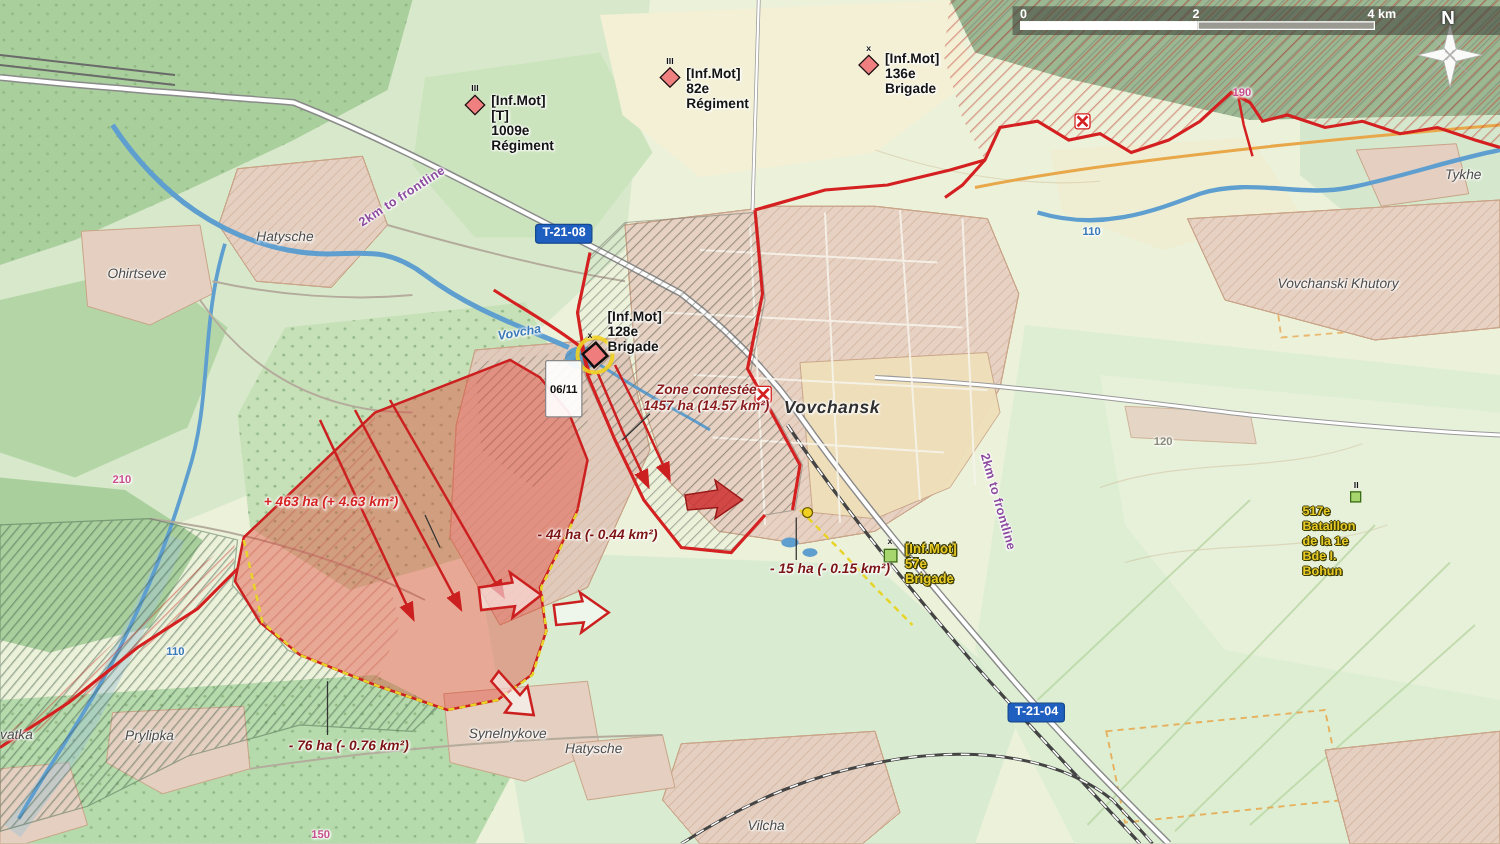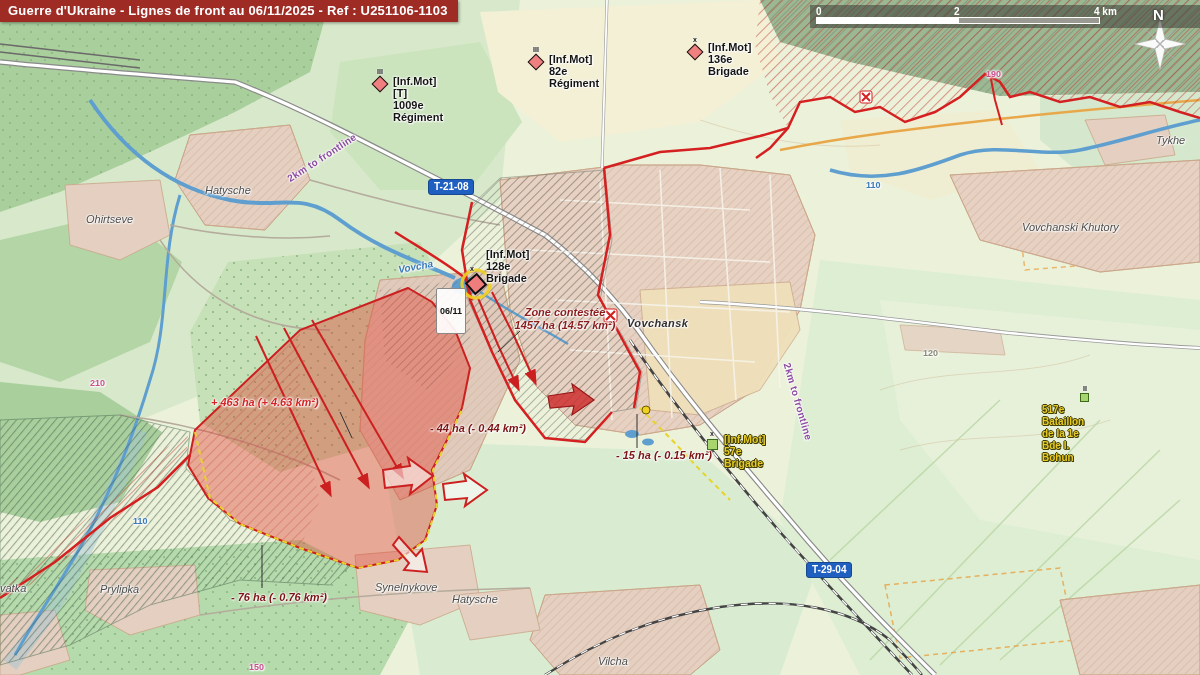--- a/index.html
+++ b/index.html
@@ -8,21 +8,21 @@
   .stage svg.map{position:absolute;left:0;top:0;}
   .ov{position:absolute;white-space:nowrap;}
   .halo{text-shadow:0 0 2px #fff,0 0 2px #fff,0 0 3px #fff,1px 1px 2px #fff;}
   .banner{left:0;top:0;background:#9e2b24;color:#fff;font-size:13px;font-weight:bold;
           padding:3px 10px 4px 8px;letter-spacing:.2px;box-shadow:1px 1px 3px rgba(0,0,0,.4);}
   .scaleband{left:810px;top:5px;width:390px;height:23px;background:rgba(60,62,55,.55);color:#fff;}
   .scaleband .tick{position:absolute;top:1px;font-size:10px;font-weight:bold;}
   .scalebar-seg{position:absolute;top:12px;height:7px;border:1px solid #fff;box-sizing:border-box;}
   .compassN{color:#fff;font-weight:bold;font-size:15px;text-shadow:0 0 3px #333,0 0 2px #333;}
   .place{color:#4c4c4c;font-style:italic;font-size:11px;}
-  .city{color:#303030;font-weight:bold;font-style:italic;font-size:11px;letter-spacing:.4px;}
+  .city{color:#303030;font-weight:bold;font-style:italic;font-size:14px;letter-spacing:.4px;}
   .area{font-style:italic;font-weight:bold;font-size:11px;}
   .gain{color:#d42424;}
   .loss{color:#7c1414;}
   .contested-lbl{color:#8a1c1c;text-align:center;line-height:13px;}
   .roadbadge{background:#1f5fc0;color:#fff;font-size:10px;font-weight:bold;border-radius:3px;
              padding:1px 5px 2px;border:1px solid #16488f;}
   .frontnote{color:#8c4ba0;font-weight:bold;font-size:10px;letter-spacing:.3px;}
   .riverlbl{color:#3a7ab8;font-style:italic;font-size:10px;font-weight:bold;}
   .refnum{font-size:9px;font-weight:bold;}
   .refpink{color:#c9508e;}
@@ -204,23 +204,20 @@
       <circle cx="646" cy="410" r="4" fill="#f0d020" stroke="#6a5a00" stroke-width="1"></circle>
       <path d="M262,545 L262,588 M637,414 L637,448 M340,412 L352,438 M520,331 L498,352" stroke="#333" stroke-width="1" fill="none"></path>
     </g>
 
     <g transform="translate(1160,44)">
       <path d="M0,-26 L5,-5 L0,0 L-5,-5 Z M0,26 L5,5 L0,0 L-5,5 Z M-26,0 L-5,-5 L0,0 L-5,5 Z M26,0 L5,-5 L0,0 L5,5 Z" fill="#fff" stroke="#aaa" stroke-width=".6" opacity=".95"></path>
       <path d="M15,-15 L4,-3 L0,0 L-3,4 Z M-15,15 L-4,3 L0,0 L3,-4 Z M-15,-15 L-3,-4 L0,0 L4,3 Z M15,15 L3,4 L0,0 L-4,-3 Z" fill="#fff" stroke="#aaa" stroke-width=".5" opacity=".9"></path>
     </g>
   </svg>
 
-  <div class="ov banner">
-    <span>Guerre d'Ukraine - Lignes de front au 06/11/2025 - Ref : U251106-1103</span>
-  </div>
 
   <div class="ov scaleband">
     <span class="tick" style="left:6px;">0</span>
     <span class="tick" style="left:144px;">2</span>
     <span class="tick" style="left:284px;">4 km</span>
     <span class="scalebar-seg" style="left:6px;width:142px;background:#fff;"></span>
     <span class="scalebar-seg" style="left:148px;width:142px;background:#9a9a92;"></span>
   </div>
 
   <div class="ov compassN" style="left:1153px;top:6px;">N</div>
@@ -287,21 +284,21 @@
   <div class="ov city halo" style="left:627px;top:317px;">Vovchansk</div>
   <div class="ov place halo" style="left:1156px;top:134px;">Tykhe</div>
   <div class="ov place halo" style="left:1022px;top:221px;">Vovchanski Khutory</div>
   <div class="ov place halo" style="left:100px;top:583px;">Prylipka</div>
   <div class="ov place halo" style="left:375px;top:581px;">Synelnykove</div>
   <div class="ov place halo" style="left:452px;top:593px;">Hatysche</div>
   <div class="ov place halo" style="left:598px;top:655px;">Vilcha</div>
   <div class="ov place halo" style="left:0px;top:582px;">vatka</div>
 
   <div class="ov roadbadge" style="left:428px;top:179px;">T-21-08</div>
-  <div class="ov roadbadge" style="left:806px;top:562px;">T-29-04</div>
+  <div class="ov roadbadge" style="left:806px;top:562px;">T-21-04</div>
 
   <div class="ov frontnote halo" style="left:282px;top:152px;transform:rotate(-33deg);">2km to frontline</div>
   <div class="ov frontnote halo" style="left:758px;top:396px;transform:rotate(74deg);">2km to frontline</div>
 
   <div class="ov riverlbl halo" style="left:398px;top:261px;transform:rotate(-10deg);">Vovcha</div>
   <div class="ov refnum refpink halo" style="left:986px;top:69px;">190</div>
   <div class="ov refnum refblue halo" style="left:866px;top:180px;">110</div>
   <div class="ov refnum refpink halo" style="left:90px;top:378px;">210</div>
   <div class="ov refnum refblue halo" style="left:133px;top:516px;">110</div>
   <div class="ov refnum refgray halo" style="left:923px;top:348px;">120</div>

